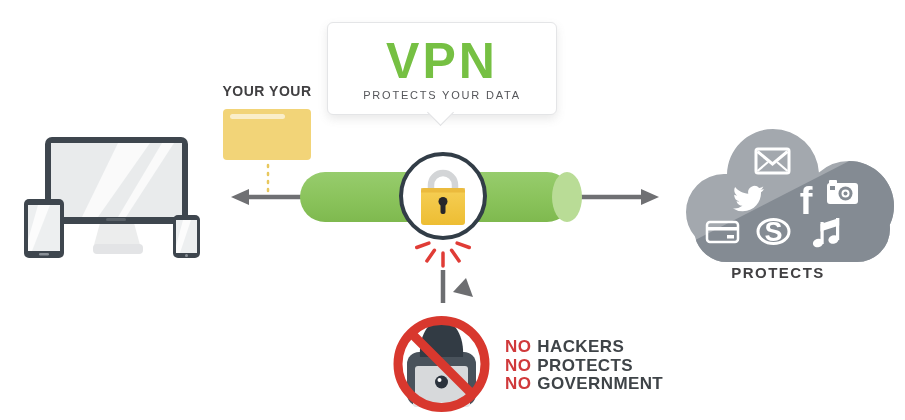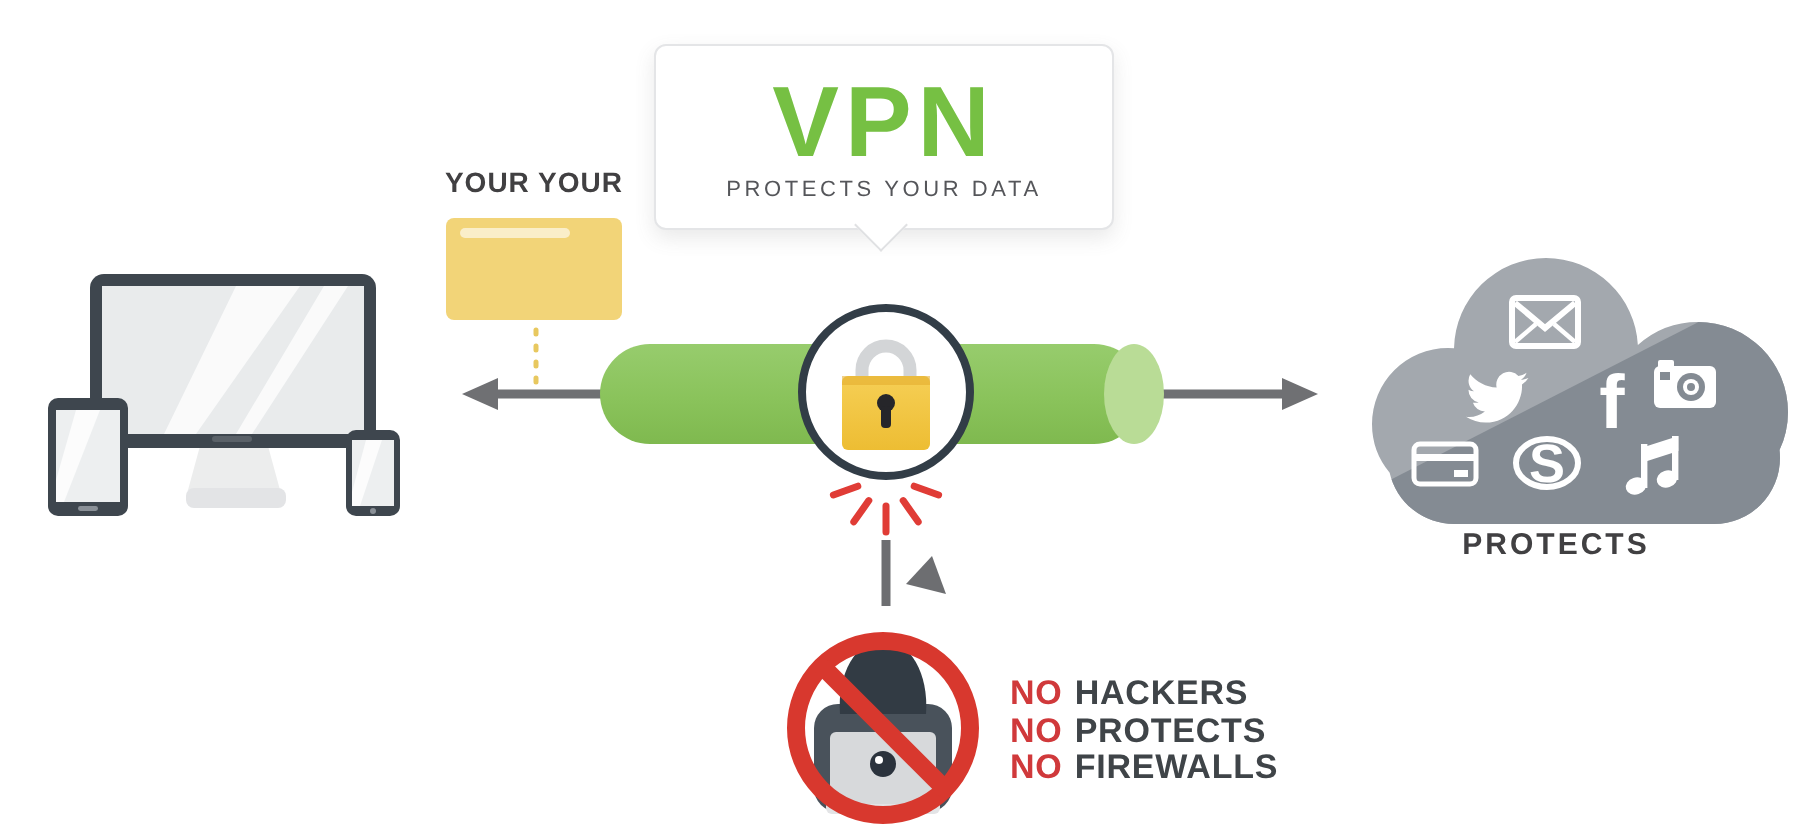--- a/index.html
+++ b/index.html
@@ -203,17 +203,17 @@
   <div class="bubble-tail"></div>
 
   <div class="blocked">
     <div class="blocked-line">
       <span class="no">NO</span><span>HACKERS</span>
     </div>
     <div class="blocked-line">
       <span class="no">NO</span><span>PROTECTS</span>
     </div>
     <div class="blocked-line">
-      <span class="no">NO</span><span>FIREWALLS</span>
+      <span class="no">NO</span><span>GOVERNMENT</span>
     </div>
   </div>
 
 </div>
 
 </body></html>

